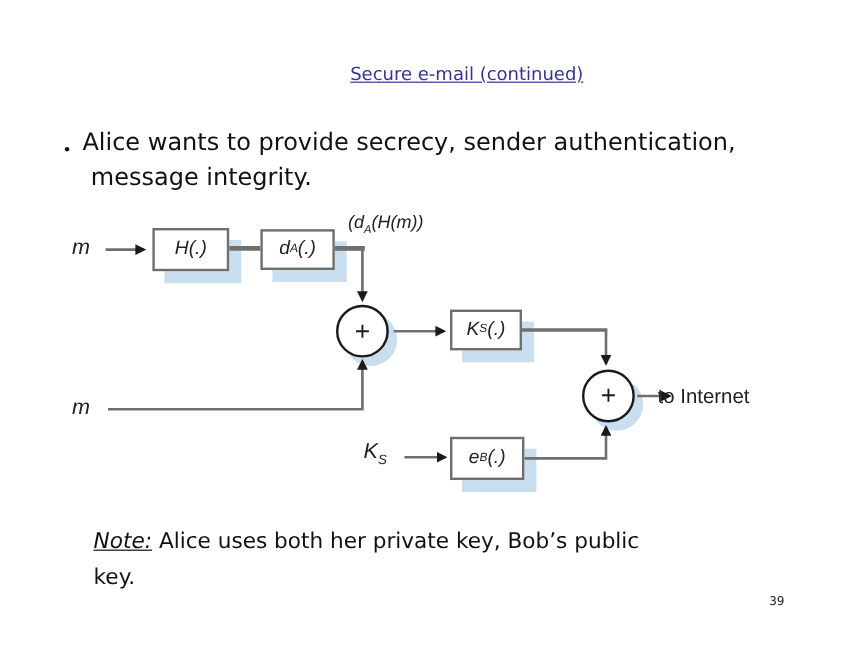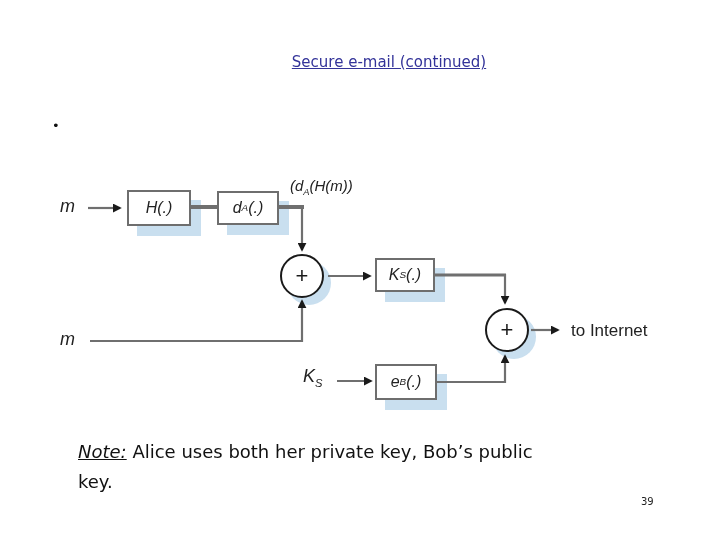--- a/index.html
+++ b/index.html
@@ -52,20 +52,22 @@
 </head>
 <body>
 
 <div class="slide">
 
   <h1 class="title">Secure e-mail (continued)</h1>
 
   <div class="bullet">
     <span class="marker">•</span>
     <div class="bullet-text">
+      <div>Alice wants to provide secrecy, sender authentication,</div>
+      <div class="bullet-line2">message integrity.</div>
     </div>
   </div>
 
   <div>
 
     <div class="shadow" style="left:137px;top:200px;width:64px;height:36px"></div>
     <div class="shadow" style="left:227px;top:201px;width:62px;height:34px"></div>
     <div class="shadow" style="left:385px;top:268px;width:60px;height:34px"></div>
     <div class="shadow" style="left:385px;top:374px;width:62px;height:36px"></div>
     <div class="shadow round" style="left:287px;top:261px;width:44px;height:44px"></div>
@@ -118,21 +120,21 @@
     </div>
 
     <div class="dlabel" style="left:60px;top:196px">m</div>
     <div class="dlabel" style="left:60px;top:329px">m</div>
     <div class="dlabel small" style="left:290px;top:177px">
       <span>(d</span><sub>A</sub><span>(H(m))</span>
     </div>
     <div class="dlabel" style="left:303px;top:366px">
       <span>K</span><sub>S</sub>
     </div>
-    <div class="dlabel upright" style="left:571px;top:321px">to Internet</div>
+    <div class="dlabel upright" style="left:548px;top:321px">to Internet</div>
   </div>
 
   <div class="note">
     <div><span class="note-label">Note:</span><span> Alice uses both her private key, Bob’s public</span></div>
     <div>key.</div>
   </div>
 
   <div class="page-number">39</div>
 </div>
 

